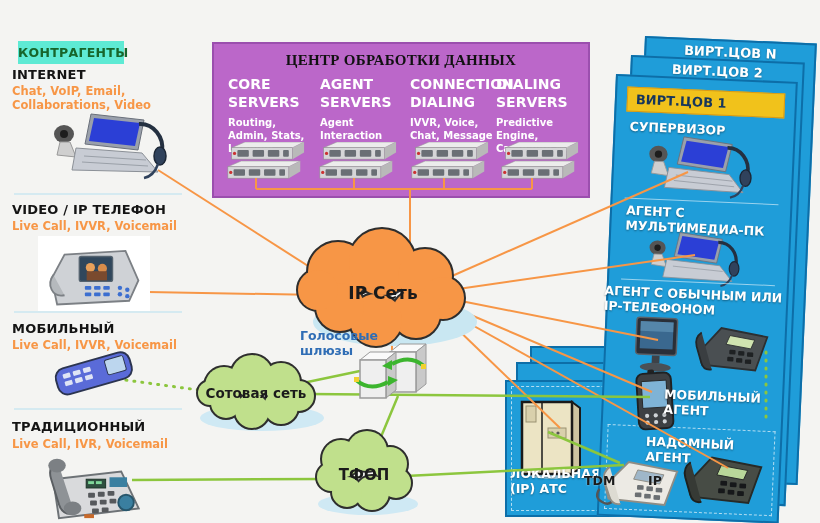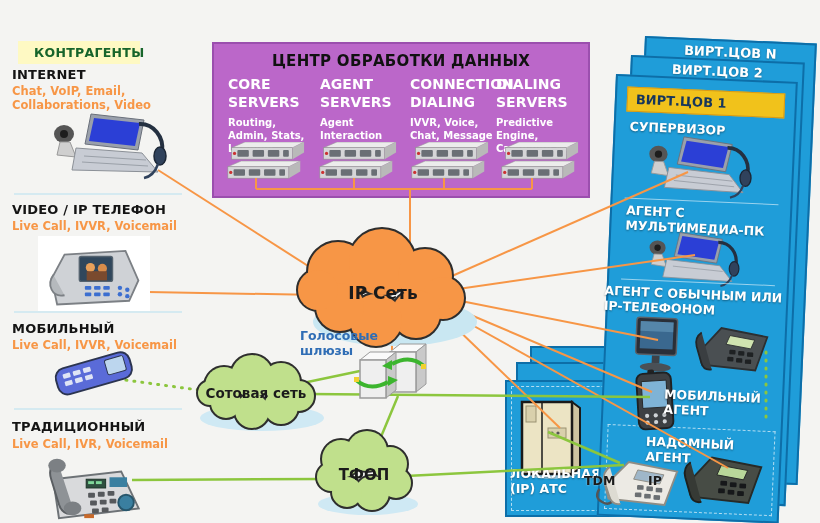--- a/index.html
+++ b/index.html
@@ -2,29 +2,29 @@
 <html><head>
 <meta charset="utf-8">
 <style>
   html,body{margin:0;padding:0;}
   body{width:820px;height:523px;position:relative;overflow:hidden;
        background:#f4f4f2;font-family:"DejaVu Sans",sans-serif;}
   .abs{position:absolute;}
   .stage{position:absolute;left:0;top:0;width:820px;height:523px;}
 
   
-  .badge{background:#fef9c3;color:#17652b;font-weight:bold;font-size:12.5px;
-         padding:4px 10px 4px 16px;letter-spacing:.3px;}
+  .badge{background:#5eead4;color:#17652b;font-weight:bold;font-size:12.5px;
+         padding:4px 10px 4px 0;letter-spacing:.3px;}
   .ch-title{font-size:13px;font-weight:bold;color:#141414;letter-spacing:.2px;}
   .ch-sub{font-size:11.5px;font-weight:bold;color:#f79646;line-height:1.25;}
   .divider{height:2px;background:#d5eaf1;}
 
   
   .dc{background:#bb67c9;border:2px solid #9b4fae;}
-  .dc-title{font-size:15px;font-weight:bold;color:#111;text-align:center;letter-spacing:.3px;}
+  .dc-title{font-size:15px;font-weight:bold;color:#111;text-align:center;letter-spacing:.3px;font-family:Liberation Serif, serif;}
   .dc-col-name{font-size:14px;font-weight:bold;color:#fff;line-height:1.25;}
   .dc-col-desc{font-size:10px;font-weight:700;color:#fff;line-height:1.3;margin-top:5px;}
 
   
   .vcc{background:#1f9dd9;border:2px solid #0d6ea8;transform:rotate(2.5deg);
        transform-origin:top left;}
   .vcc-label{font-size:13px;font-weight:bold;color:#fff;text-align:center;
              text-shadow:0 1px 2px rgba(0,0,0,.35);}
   .vcc-badge{background:#f1c21b;border:1px solid #d89a16;color:#16365c;
              font-size:13px;font-weight:bold;padding:4px 8px;}

